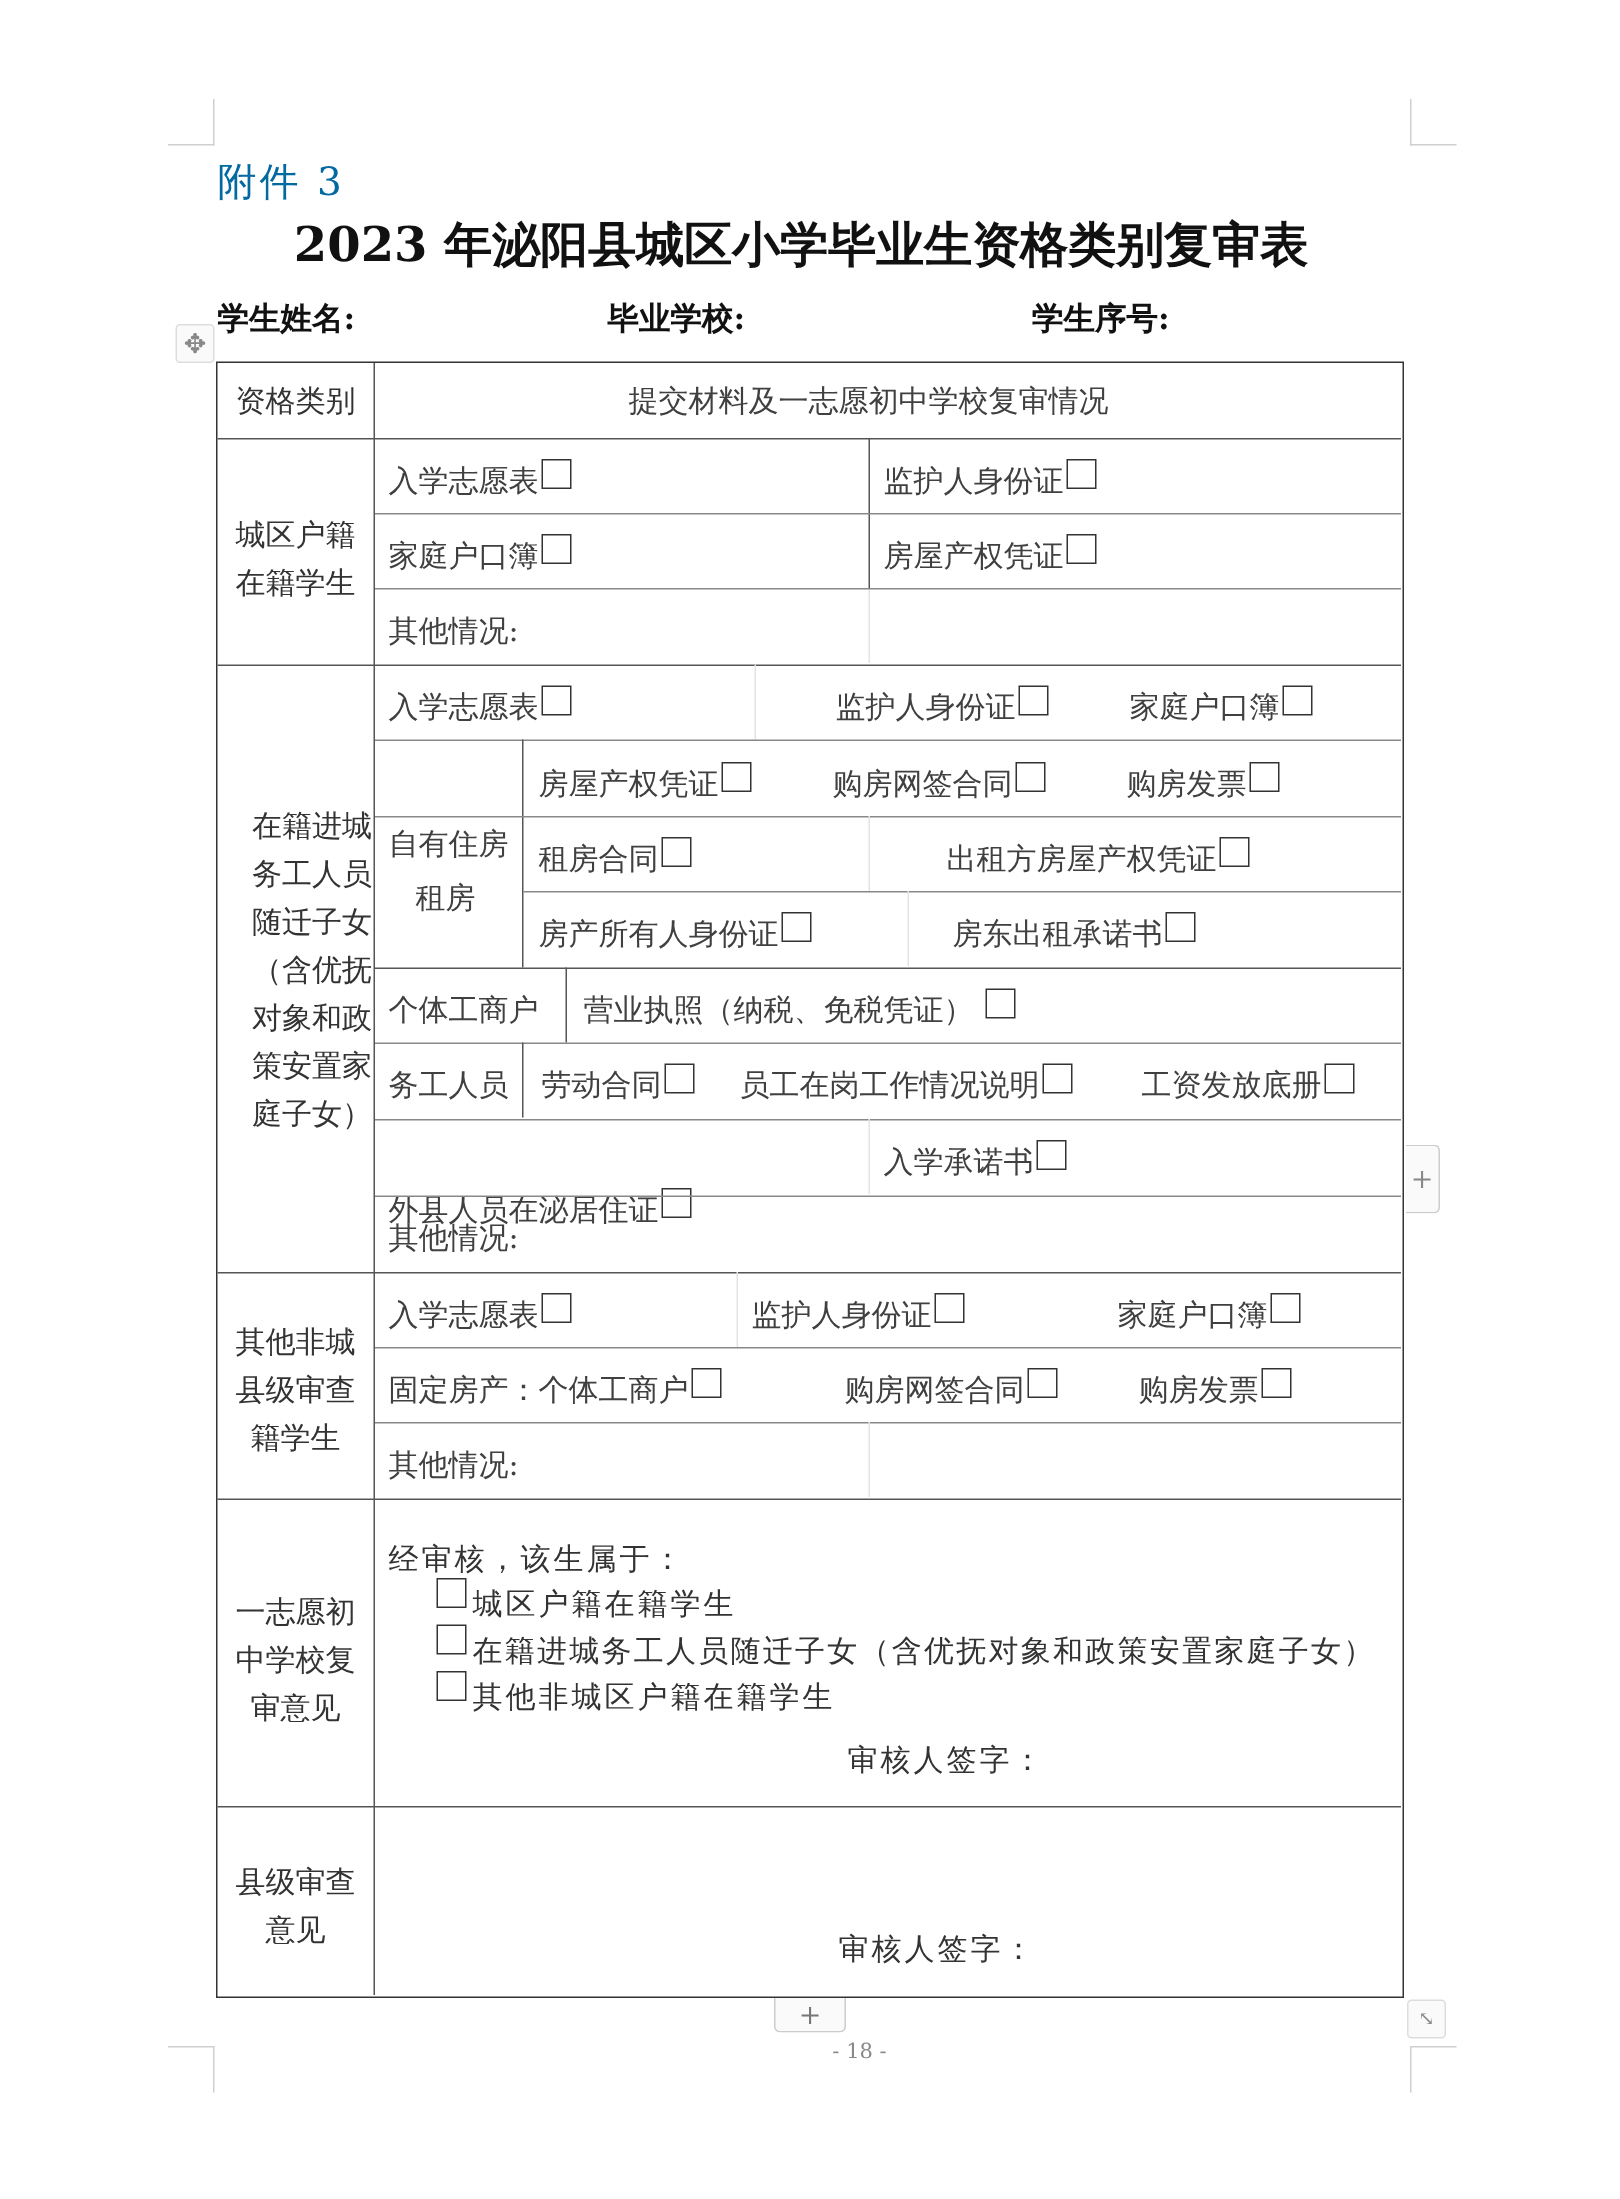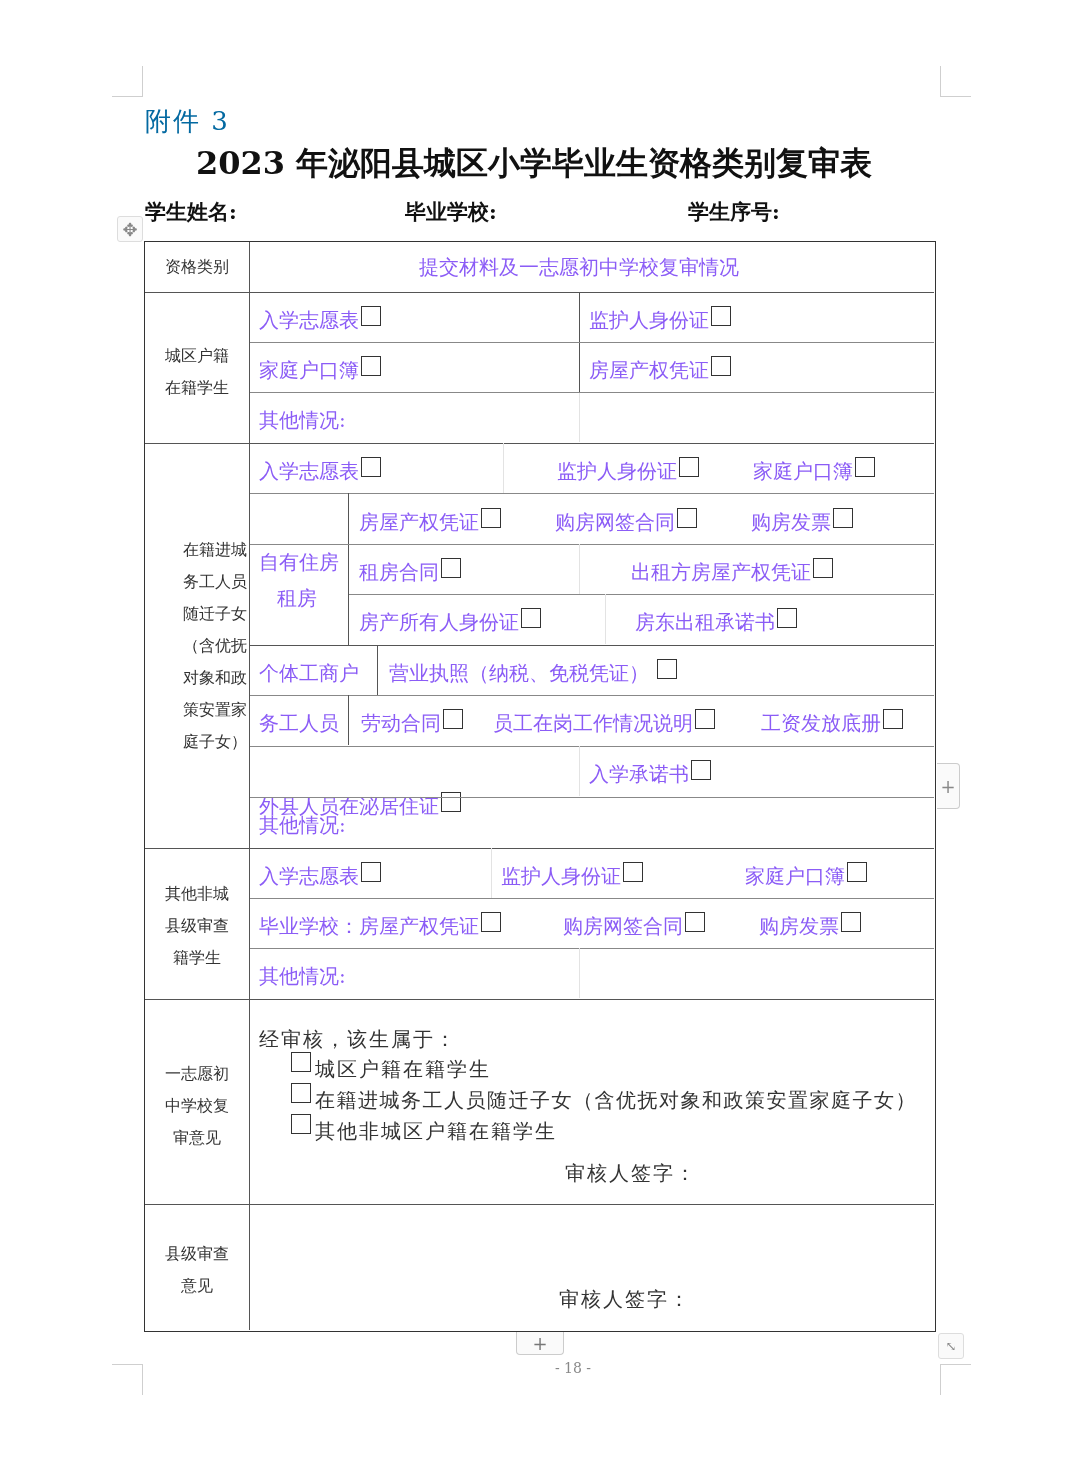--- a/index.html
+++ b/index.html
@@ -16,22 +16,22 @@
   .meta-label { position:absolute; top:198px; font-size:21px; font-weight:bold; color:#111; }
 
   .move-handle { position:absolute; left:117px; top:216px; width:24px; height:24px; border:1px solid #ddd; border-radius:3px;
                  background:#fafafa; display:flex; align-items:center; justify-content:center; color:#888; font-size:18px; }
 
   .tbl { position:absolute; left:144px; top:241px; width:792px; height:1091px; border:1.5px solid #333; box-sizing:border-box; }
   .hl { position:absolute; height:0; border-top:1.5px solid #555; }
   .hl.faint { border-top:1px solid #888; }
   .vl { position:absolute; width:0; border-left:1.5px solid #555; }
   .vl.faint { border-left:1px solid #e3e3e3; }
-  .t { position:absolute; font-size:20px; color:#8b5cf6; white-space:nowrap; line-height:1; }
-  .cat { position:absolute; font-size:16px; color:#333; text-align:center; line-height:32px; width:100px; }
+  .t { position:absolute; font-size:20px; color:#404040; white-space:nowrap; line-height:1; }
+  .cat { position:absolute; font-size:20px; color:#333; text-align:center; line-height:32px; width:100px; }
   .cb { display:inline-block; width:20px; height:20px; border:1.5px solid #333; vertical-align:top; margin-left:2px; margin-top:-4px; box-sizing:border-box; }
   .opt { position:absolute; font-size:20px; color:#333; white-space:nowrap; letter-spacing:2px; }
   .opt .cb { margin-right:4px; margin-left:0; }
 
   .add-right { position:absolute; left:937px; top:763px; width:22px; height:44px; border:1px solid #ccc; border-left:none;
                border-radius:0 4px 4px 0; background:#fafafa; color:#888; font-size:18px; display:flex; align-items:center; justify-content:center; }
   .add-bottom { position:absolute; left:516px; top:1332px; width:46px; height:22px; border:1px solid #ccc; border-top:none;
                 border-radius:0 0 4px 4px; background:#fafafa; color:#777; font-size:18px; display:flex; align-items:center; justify-content:center; }
   .resize { position:absolute; left:938px; top:1333px; width:24px; height:24px; border:1px solid #ddd; border-radius:3px;
             background:#fafafa; color:#888; font-size:13px; display:flex; align-items:center; justify-content:center; }
@@ -72,21 +72,21 @@
   <div class="vl faint" style="left:434px; top:150px; height:50px;"></div>
   <div class="t" style="left:114px; top:68px;"><span>入学志愿表</span><span class="cb"></span></div>
   <div class="t" style="left:444px; top:68px;"><span>监护人身份证</span><span class="cb"></span></div>
   <div class="hl faint" style="left:105px; top:100px; width:684px;"></div>
   <div class="t" style="left:114px; top:118px;"><span>家庭户口簿</span><span class="cb"></span></div>
   <div class="t" style="left:444px; top:118px;"><span>房屋产权凭证</span><span class="cb"></span></div>
   <div class="hl faint" style="left:105px; top:150px; width:684px;"></div>
   <div class="t" style="left:114px; top:168px;">其他情况:</div>
   <div class="hl" style="left:0; top:201px; width:789px;"></div>
 
-  <div class="cat" style="left:2px; top:292px;text-align:right;">
+  <div class="cat" style="left:13px; top:292px;">
     <div>在籍进城</div>
     <div>务工人员</div>
     <div>随迁子女</div>
     <div>（含优抚</div>
     <div>对象和政</div>
     <div>策安置家</div>
     <div>庭子女）</div>
   </div>
 
   <div class="vl faint" style="left:358px; top:201px; height:50px;"></div>
@@ -134,21 +134,21 @@
   <div class="cat" style="left:2px; top:636px;">
     <div>其他非城</div>
     <div>县级审查</div>
     <div>籍学生</div>
   </div>
   <div class="vl faint" style="left:346px; top:606px; height:50px;"></div>
   <div class="t" style="left:114px; top:624px;"><span>入学志愿表</span><span class="cb"></span></div>
   <div class="t" style="left:356px; top:624px;"><span>监护人身份证</span><span class="cb"></span></div>
   <div class="t" style="left:600px; top:624px;"><span>家庭户口簿</span><span class="cb"></span></div>
   <div class="hl faint" style="left:105px; top:656px; width:684px;"></div>
-  <div class="t" style="left:114px; top:674px;"><span>毕业学校：房屋产权凭证</span><span class="cb"></span></div>
+  <div class="t" style="left:114px; top:674px;"><span>固定房产：个体工商户</span><span class="cb"></span></div>
   <div class="t" style="left:418px; top:674px;"><span>购房网签合同</span><span class="cb"></span></div>
   <div class="t" style="left:614px; top:674px;"><span>购房发票</span><span class="cb"></span></div>
   <div class="hl faint" style="left:105px; top:706px; width:684px;"></div>
   <div class="vl faint" style="left:434px; top:706px; height:50px;"></div>
   <div class="t" style="left:114px; top:724px;">其他情况:</div>
   <div class="hl" style="left:0; top:757px; width:789px;"></div>
 
   <div class="cat" style="left:2px; top:816px;">
     <div>一志愿初</div>
     <div>中学校复</div>

